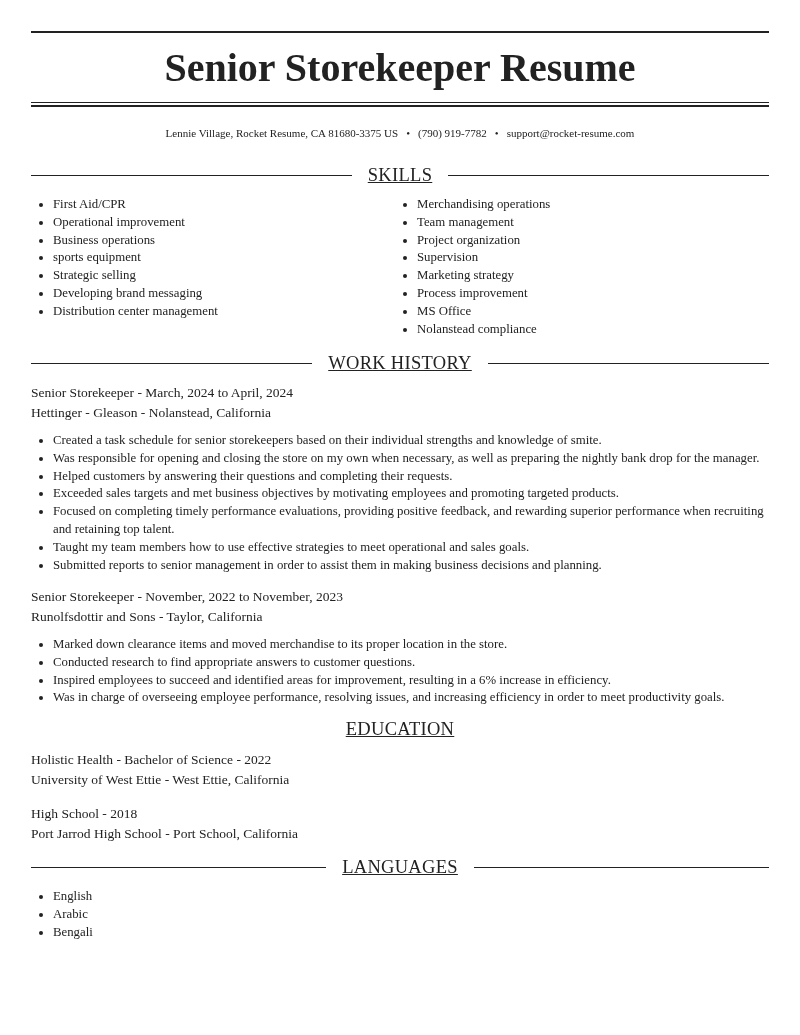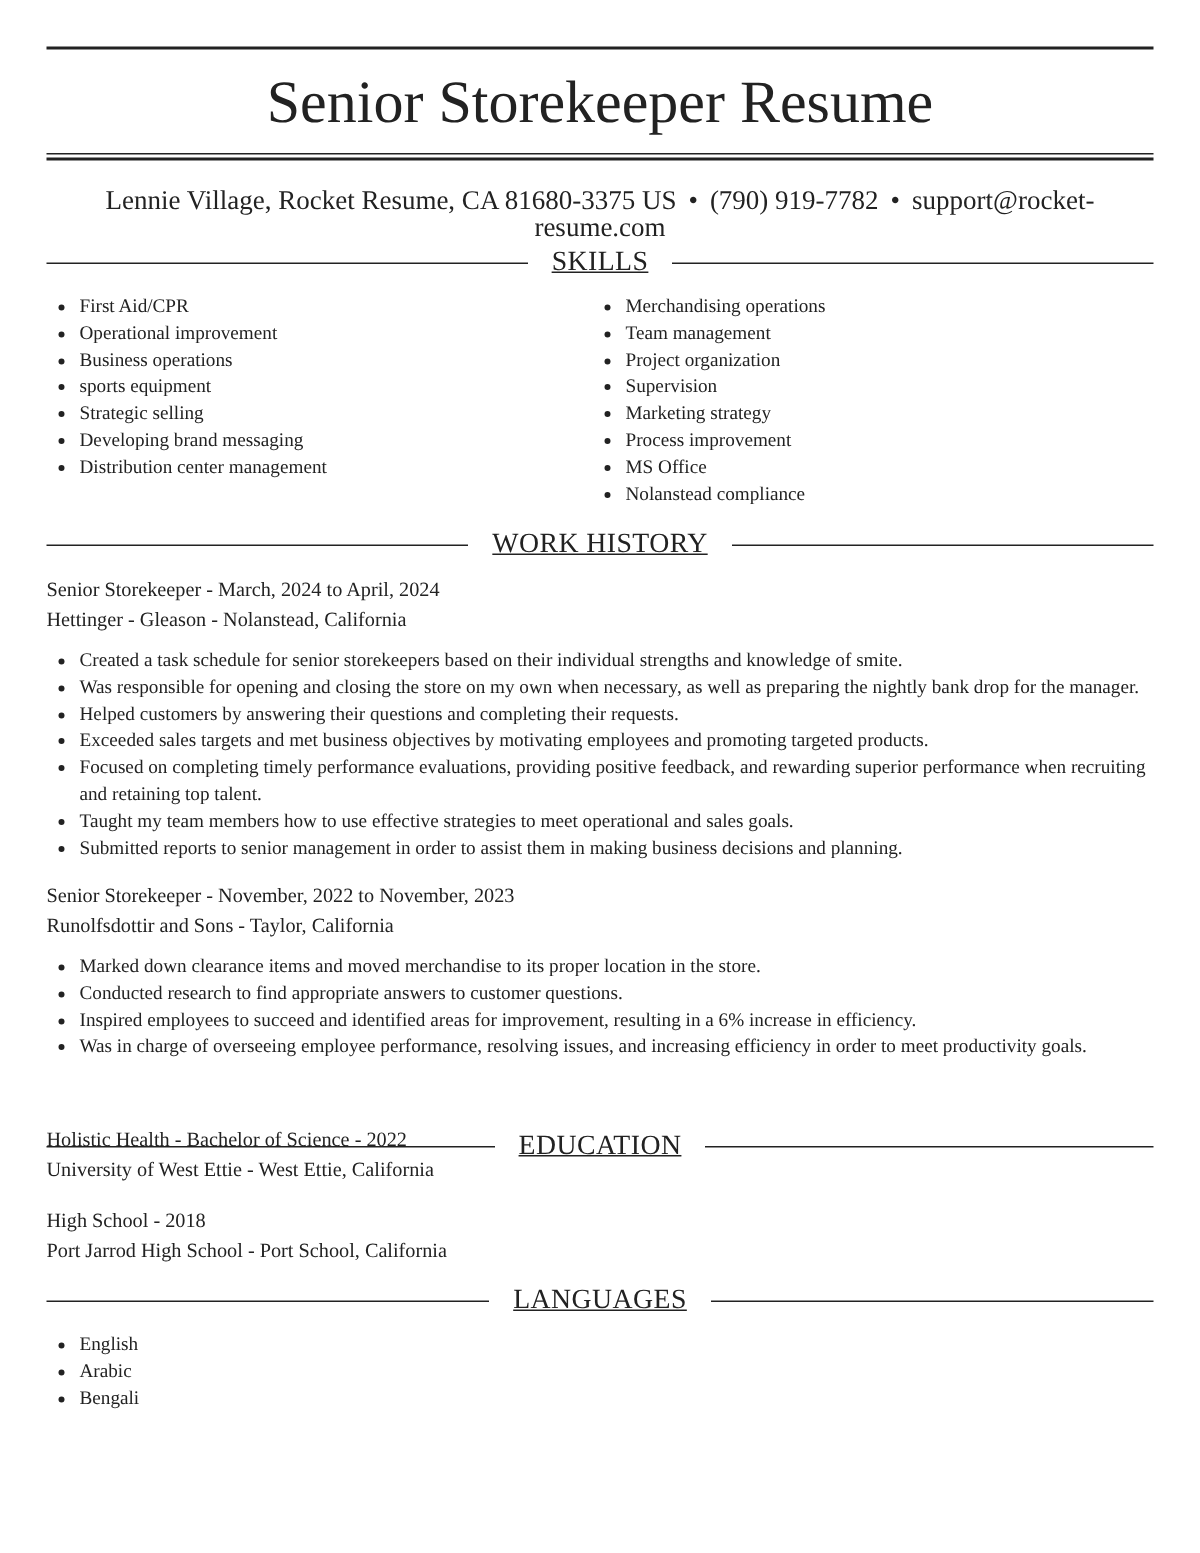--- a/index.html
+++ b/index.html
@@ -11,21 +11,21 @@
   .page { position: relative; padding: 0 31px; }
   .rule-top { position: absolute; left: 31px; right: 31px; top: 31px; height: 2px; background: #222; }
   .title {
     position: absolute; left: 31px; right: 31px; top: 44px;
     text-align: center; font-size: 40px; line-height: 48px; color: #222;
   }
   .rule-thin { position: absolute; left: 31px; right: 31px; top: 102px; height: 1px; background: #222; }
   .rule-thick { position: absolute; left: 31px; right: 31px; top: 105px; height: 2px; background: #222; }
   .contact {
     position: absolute; left: 31px; right: 31px; top: 124px;
-    text-align: center; font-size: 18px; line-height: 18px; color: #222;
+    text-align: center; font-size: 11px; line-height: 18px; color: #222;
   }
   .contact .sep { margin: 0 8px; }
 
   .section-head {
     position: absolute; left: 31px; right: 31px; height: 22px;
     display: flex; align-items: center;
   }
   .section-head .line { flex: 1; height: 1px; background: #222; }
   .section-head .label { padding: 0 16px; font-size: 18.5px; letter-spacing: 0.3px; color: #222; text-decoration: underline; }
 
@@ -43,21 +43,21 @@
   .job-line b { font-weight: normal; }
   .block { position: absolute; left: 31px; right: 31px; }
   .block ul.bul { margin-top: 9px; }
 </style>
 </head>
 <body>
 
 <div class="page">
 
   <div class="rule-top"></div>
-  <h1 class="title" style="margin:0;font-weight:normal;">Senior Storekeeper Resume</h1>
+  <h1 class="title" style="margin:0;font-weight:bold;">Senior Storekeeper Resume</h1>
   <div class="rule-thin"></div>
   <div class="rule-thick"></div>
 
   <div class="contact">
     <span>Lennie Village, Rocket Resume, CA 81680-3375 US</span><span class="sep">•</span><span>(790) 919-7782</span><span class="sep">•</span><span>support@rocket-resume.com</span>
   </div>
 
   <div class="section-head" style="top:164px;">
     <div class="line"></div>
     <div class="label">SKILLS</div>
@@ -107,21 +107,21 @@
     <div class="job-line"><b>Senior Storekeeper</b><span> - November, 2022 to November, 2023</span></div>
     <div class="job-line"><b>Runolfsdottir and Sons</b><span> - Taylor, California</span></div>
     <ul class="bul">
       <li>Marked down clearance items and moved merchandise to its proper location in the store.</li>
       <li>Conducted research to find appropriate answers to customer questions.</li>
       <li>Inspired employees to succeed and identified areas for improvement, resulting in a 6% increase in efficiency.</li>
       <li>Was in charge of overseeing employee performance, resolving issues, and increasing efficiency in order to meet productivity goals.</li>
     </ul>
   </div>
 
-  <div class="section-head" style="top:753px;">
+  <div class="section-head" style="top:718px;flex-direction:column;">
     <div class="line"></div>
     <div class="label">EDUCATION</div>
     <div class="line"></div>
   </div>
 
   <div class="block" style="top:750px;">
     <div class="job-line"><b>Holistic Health - Bachelor of Science</b><span> - 2022</span></div>
     <div class="job-line"><b>University of West Ettie</b><span> - West Ettie, California</span></div>
   </div>
   <div class="block" style="top:804px;">

